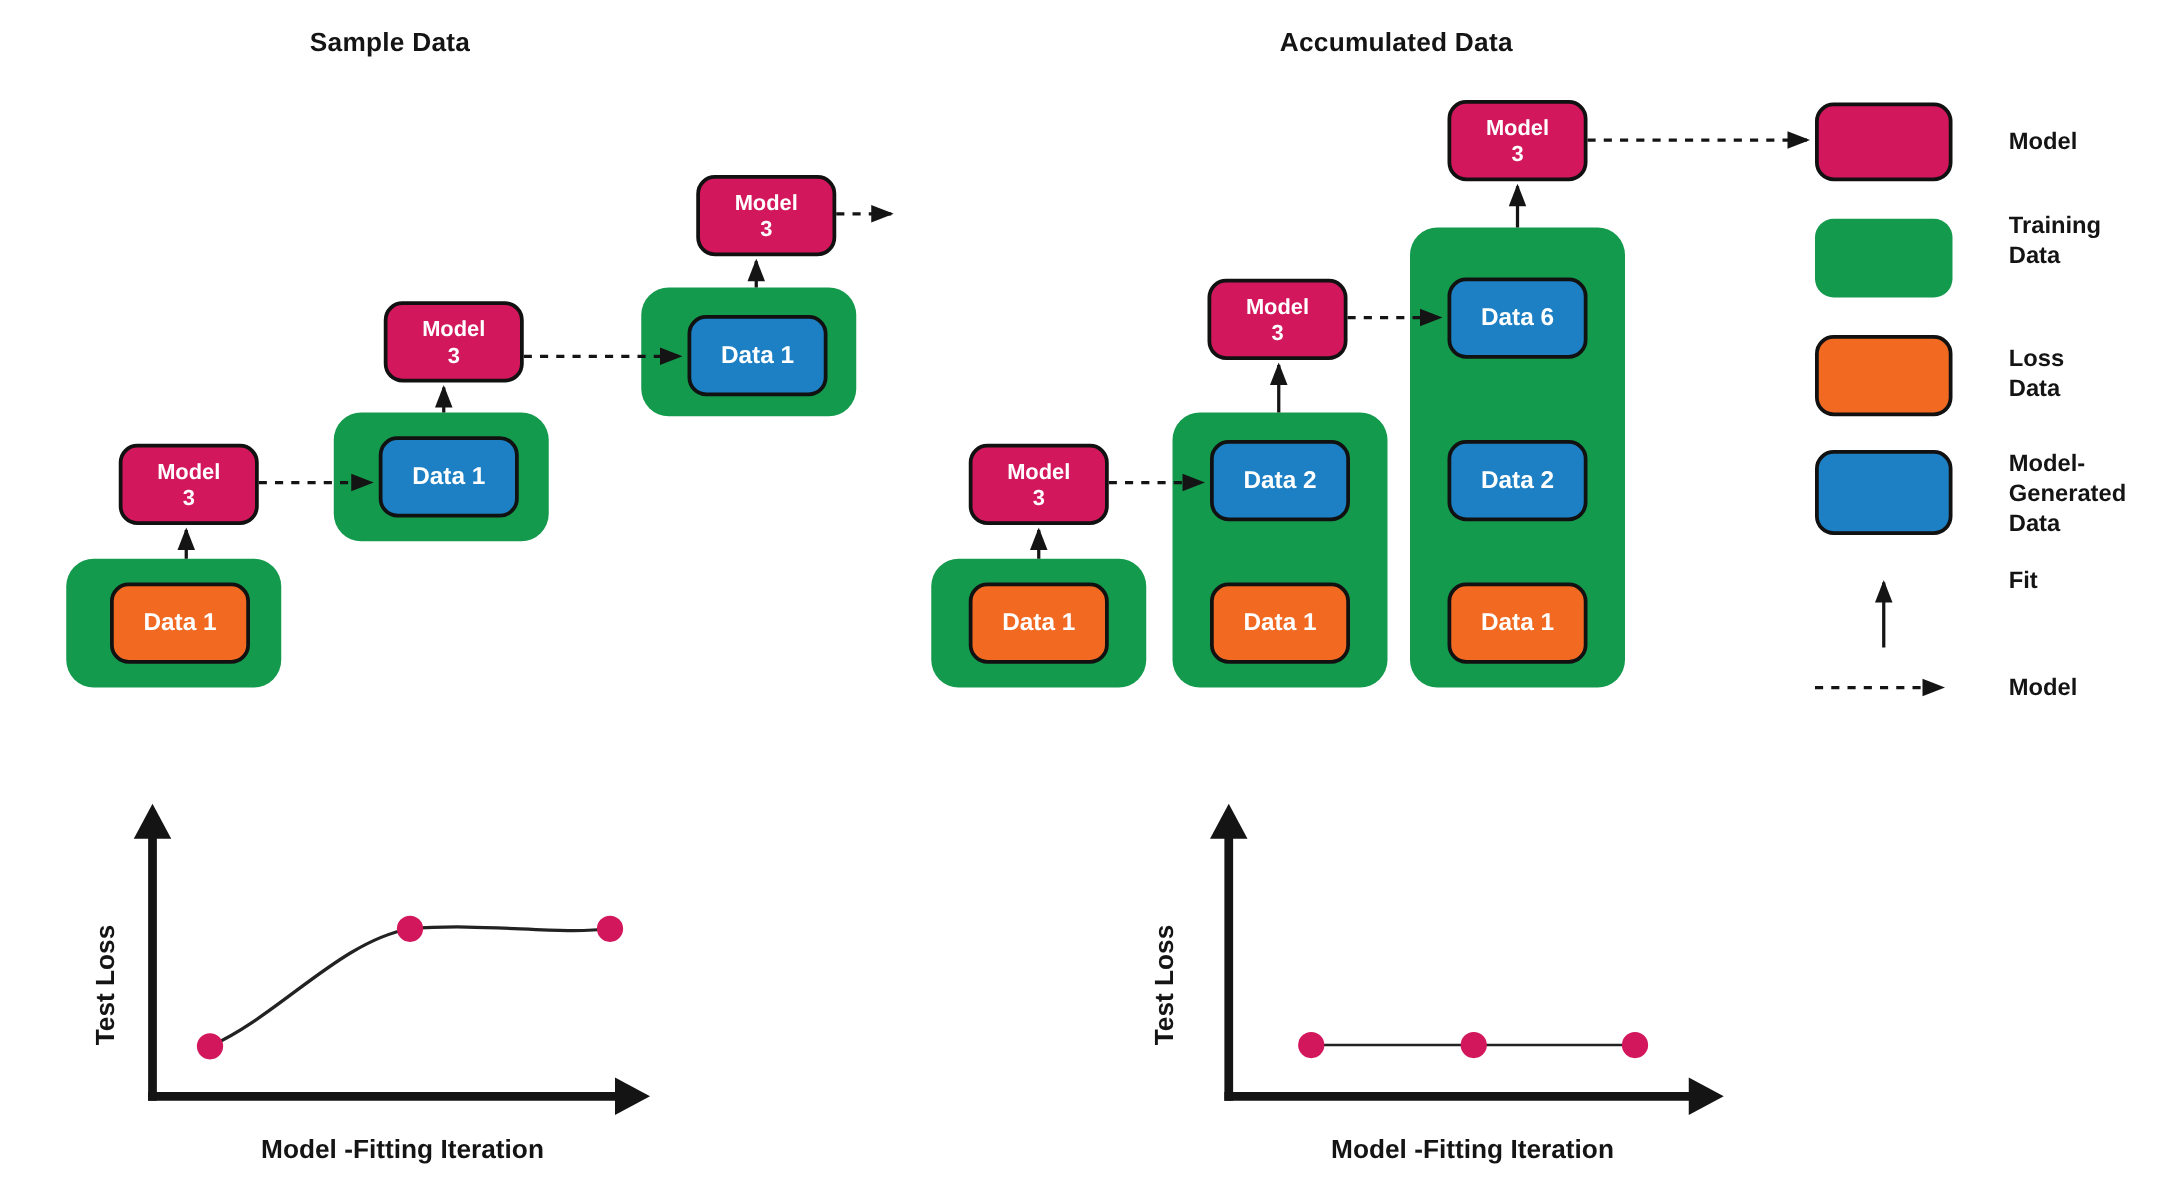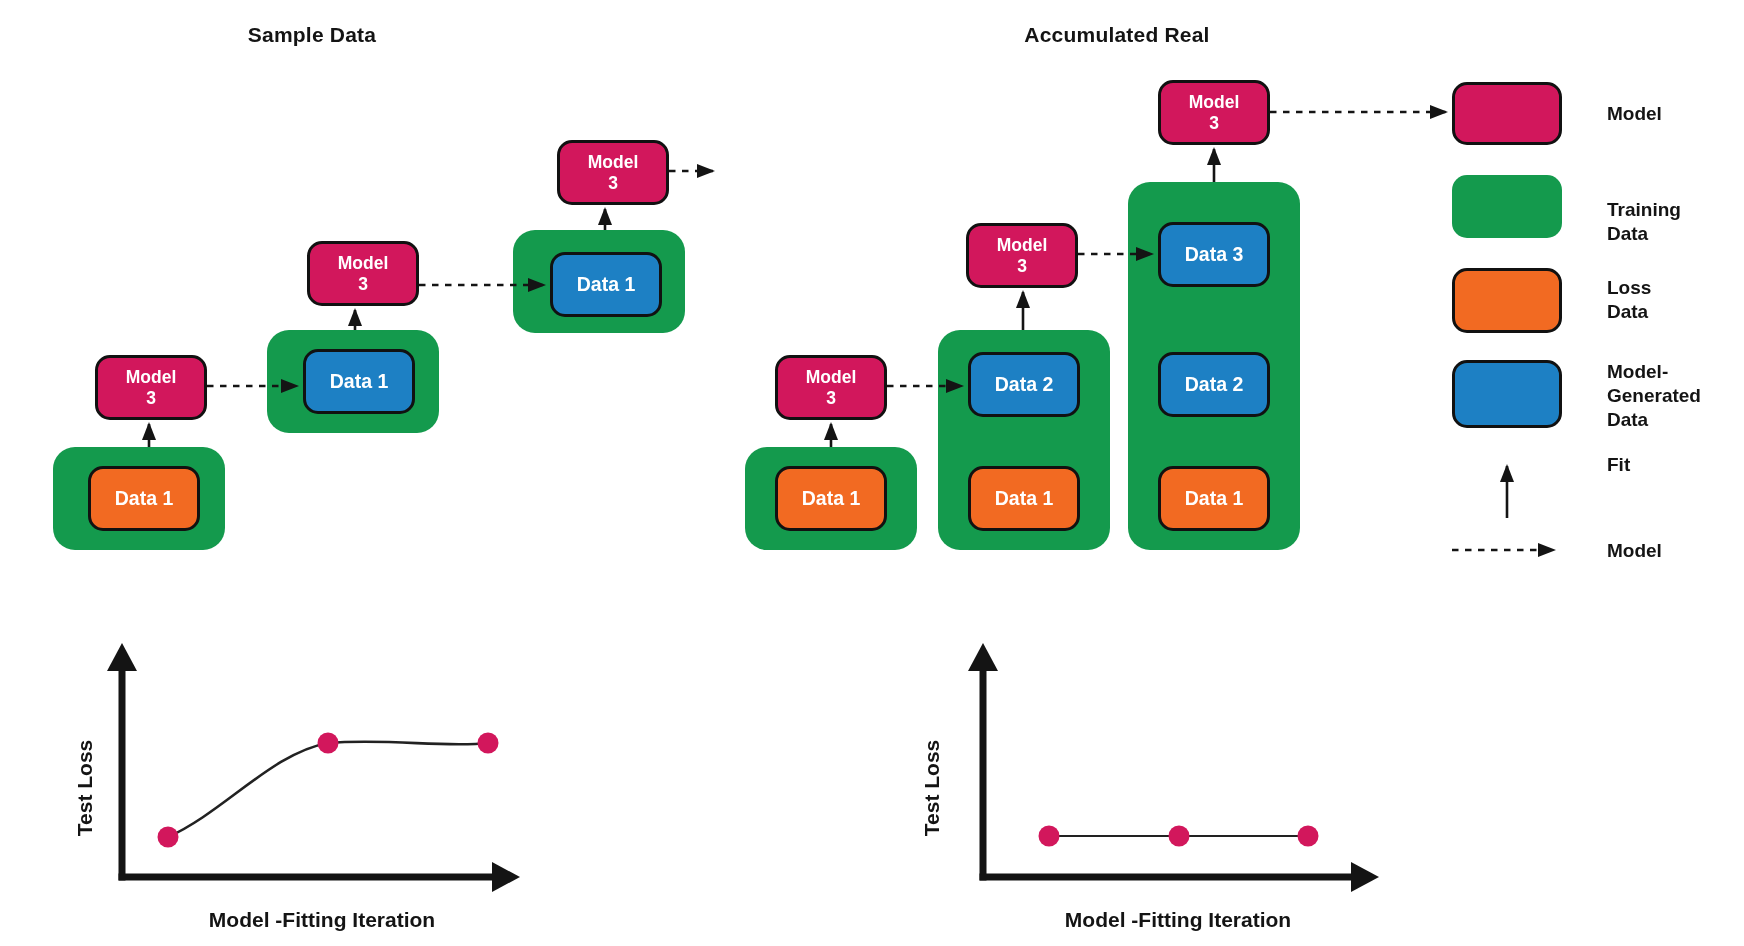--- a/index.html
+++ b/index.html
@@ -51,21 +51,21 @@
   .curve{stroke:#222;stroke-width:2.6;fill:none;}
   .flatline{stroke:#222;stroke-width:2;fill:none;}
   .dot{fill:var(--c-point);}
 </style>
 </head>
 <body>
 
 <div id="stage">
 
   <div class="panel-title" style="left:312px;top:23px">Sample Data</div>
-  <div class="panel-title" style="left:1117px;top:23px">Accumulated Real</div>
+  <div class="panel-title" style="left:1117px;top:23px">Accumulated Data</div>
 
   <div class="train-box" style="left:53px;top:447px;width:172px;height:103px"></div>
   <div class="train-box" style="left:267px;top:330px;width:172px;height:103px"></div>
   <div class="train-box" style="left:513px;top:230px;width:172px;height:103px"></div>
 
   <div class="data-box data-real" style="left:88px;top:466px">Data 1</div>
   <div class="data-box data-gen" style="left:303px;top:349px">Data 1</div>
   <div class="data-box data-gen" style="left:550px;top:252px">Data 1</div>
 
   <div class="model-box" style="left:95px;top:355px">
@@ -81,21 +81,21 @@
     <span>3</span>
   </div>
 
   <div class="train-box" style="left:745px;top:447px;width:172px;height:103px"></div>
   <div class="train-box" style="left:938px;top:330px;width:172px;height:220px"></div>
   <div class="train-box" style="left:1128px;top:182px;width:172px;height:368px"></div>
 
   <div class="data-box data-real" style="left:775px;top:466px">Data 1</div>
   <div class="data-box data-gen" style="left:968px;top:352px">Data 2</div>
   <div class="data-box data-real" style="left:968px;top:466px">Data 1</div>
-  <div class="data-box data-gen" style="left:1158px;top:222px">Data 3</div>
+  <div class="data-box data-gen" style="left:1158px;top:222px">Data 6</div>
   <div class="data-box data-gen" style="left:1158px;top:352px">Data 2</div>
   <div class="data-box data-real" style="left:1158px;top:466px">Data 1</div>
 
   <div class="model-box" style="left:775px;top:355px">
     <span>Model</span>
     <span>3</span>
   </div>
   <div class="model-box" style="left:966px;top:223px">
     <span>Model</span>
     <span>3</span>
@@ -104,21 +104,21 @@
     <span>Model</span>
     <span>3</span>
   </div>
 
   <div class="swatch swatch-model" style="left:1452px;top:82px"></div>
   <div class="swatch swatch-training" style="left:1452px;top:175px"></div>
   <div class="swatch swatch-real" style="left:1452px;top:268px"></div>
   <div class="swatch swatch-gen" style="left:1452px;top:360px"></div>
 
   <div class="legend-label" style="top:114px">Model</div>
-  <div class="legend-label" style="top:222px">Training Data</div>
+  <div class="legend-label" style="top:193px">Training Data</div>
   <div class="legend-label" style="top:300px">Loss Data</div>
   <div class="legend-label" style="top:396px">Model-Generated Data</div>
   <div class="legend-label" style="top:465px">Fit</div>
   <div class="legend-label" style="top:551px">Model</div>
 
   <div class="axis-label ylabel" style="left:85px;top:788px">Test Loss</div>
   <div class="axis-label xlabel" style="left:322px;top:920px">Model -Fitting Iteration</div>
   <div class="axis-label ylabel" style="left:932px;top:788px">Test Loss</div>
   <div class="axis-label xlabel" style="left:1178px;top:920px">Model -Fitting Iteration</div>
 

